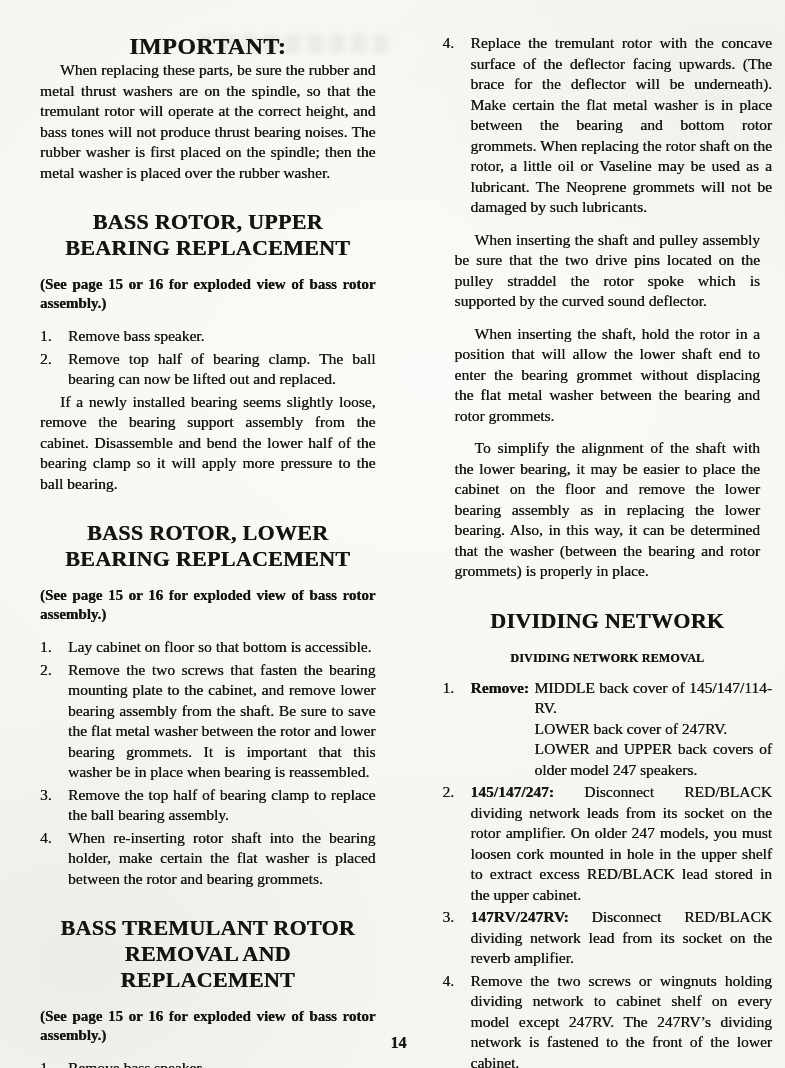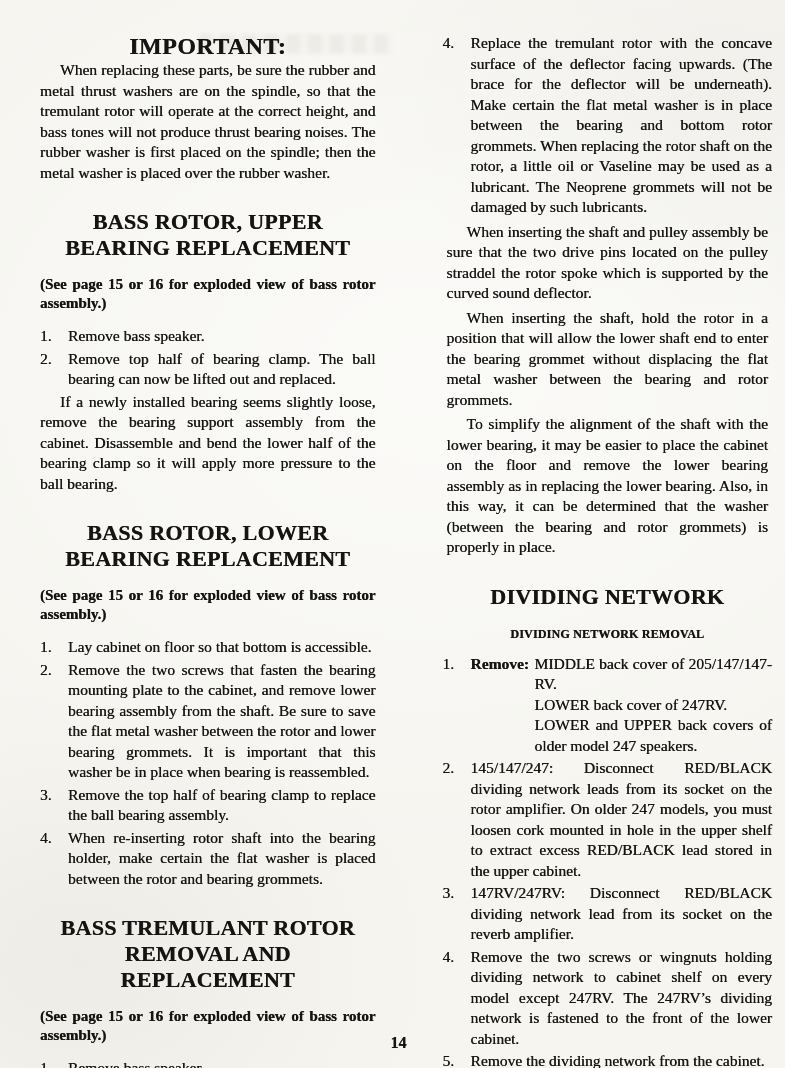--- a/index.html
+++ b/index.html
@@ -50,23 +50,23 @@
   }
   .note {
     font-size: 15px; line-height: 19px; font-weight: 700;
     margin: 0 0 13px 0;
     text-align: justify;
   }
   .steps { margin: 0; }
   .step { display: flex; margin: 0 0 2px 0; }
   .step-num { width: 28px; flex: 0 0 28px; }
   .step-body { flex: 1; text-align: justify; }
-  .lead { font-weight: 400; }
-
-  .para-block { margin: 4px; }
+  .lead { font-weight: 700; }
+
+  .para-block { margin: 12px; }
 
   .remove-row { display: flex; }
   .remove-label { width: 64px; flex: 0 0 64px; font-weight: bold; }
   .remove-targets { flex: 1; }
   .remove-targets p { text-align: justify; line-height: 20.5px; }
 
   .footer-pagenum {
     position: absolute; left: 0; right: 0; bottom: 16px;
     text-align: center;
     font-size: 16px; font-weight: 700;
@@ -171,21 +171,21 @@
       <h2 class="section-heading">DIVIDING NETWORK</h2>
       <h3 class="sub-heading">DIVIDING NETWORK REMOVAL</h3>
 
       <div class="steps body-text">
         <div class="step">
           <span class="step-num">1.</span>
           <span class="step-body">
             <span class="remove-row">
               <span class="remove-label">Remove:</span>
               <span class="remove-targets">
-                <p>MIDDLE back cover of 205/147/147-RV.</p>
+                <p>MIDDLE back cover of 145/147/114-RV.</p>
                 <p>LOWER back cover of 247RV.</p>
                 <p>LOWER and UPPER back covers of older model 247 speakers.</p>
               </span>
             </span>
           </span>
         </div>
 
         <div class="step">
           <span class="step-num">2.</span>
           <span class="step-body"><span class="lead">145/147/247:</span><span> Disconnect RED/BLACK dividing network leads from its socket on the rotor amplifier. On older 247 models, you must loosen cork mounted in hole in the upper shelf to extract excess RED/BLACK lead stored in the upper cabinet.</span></span>

